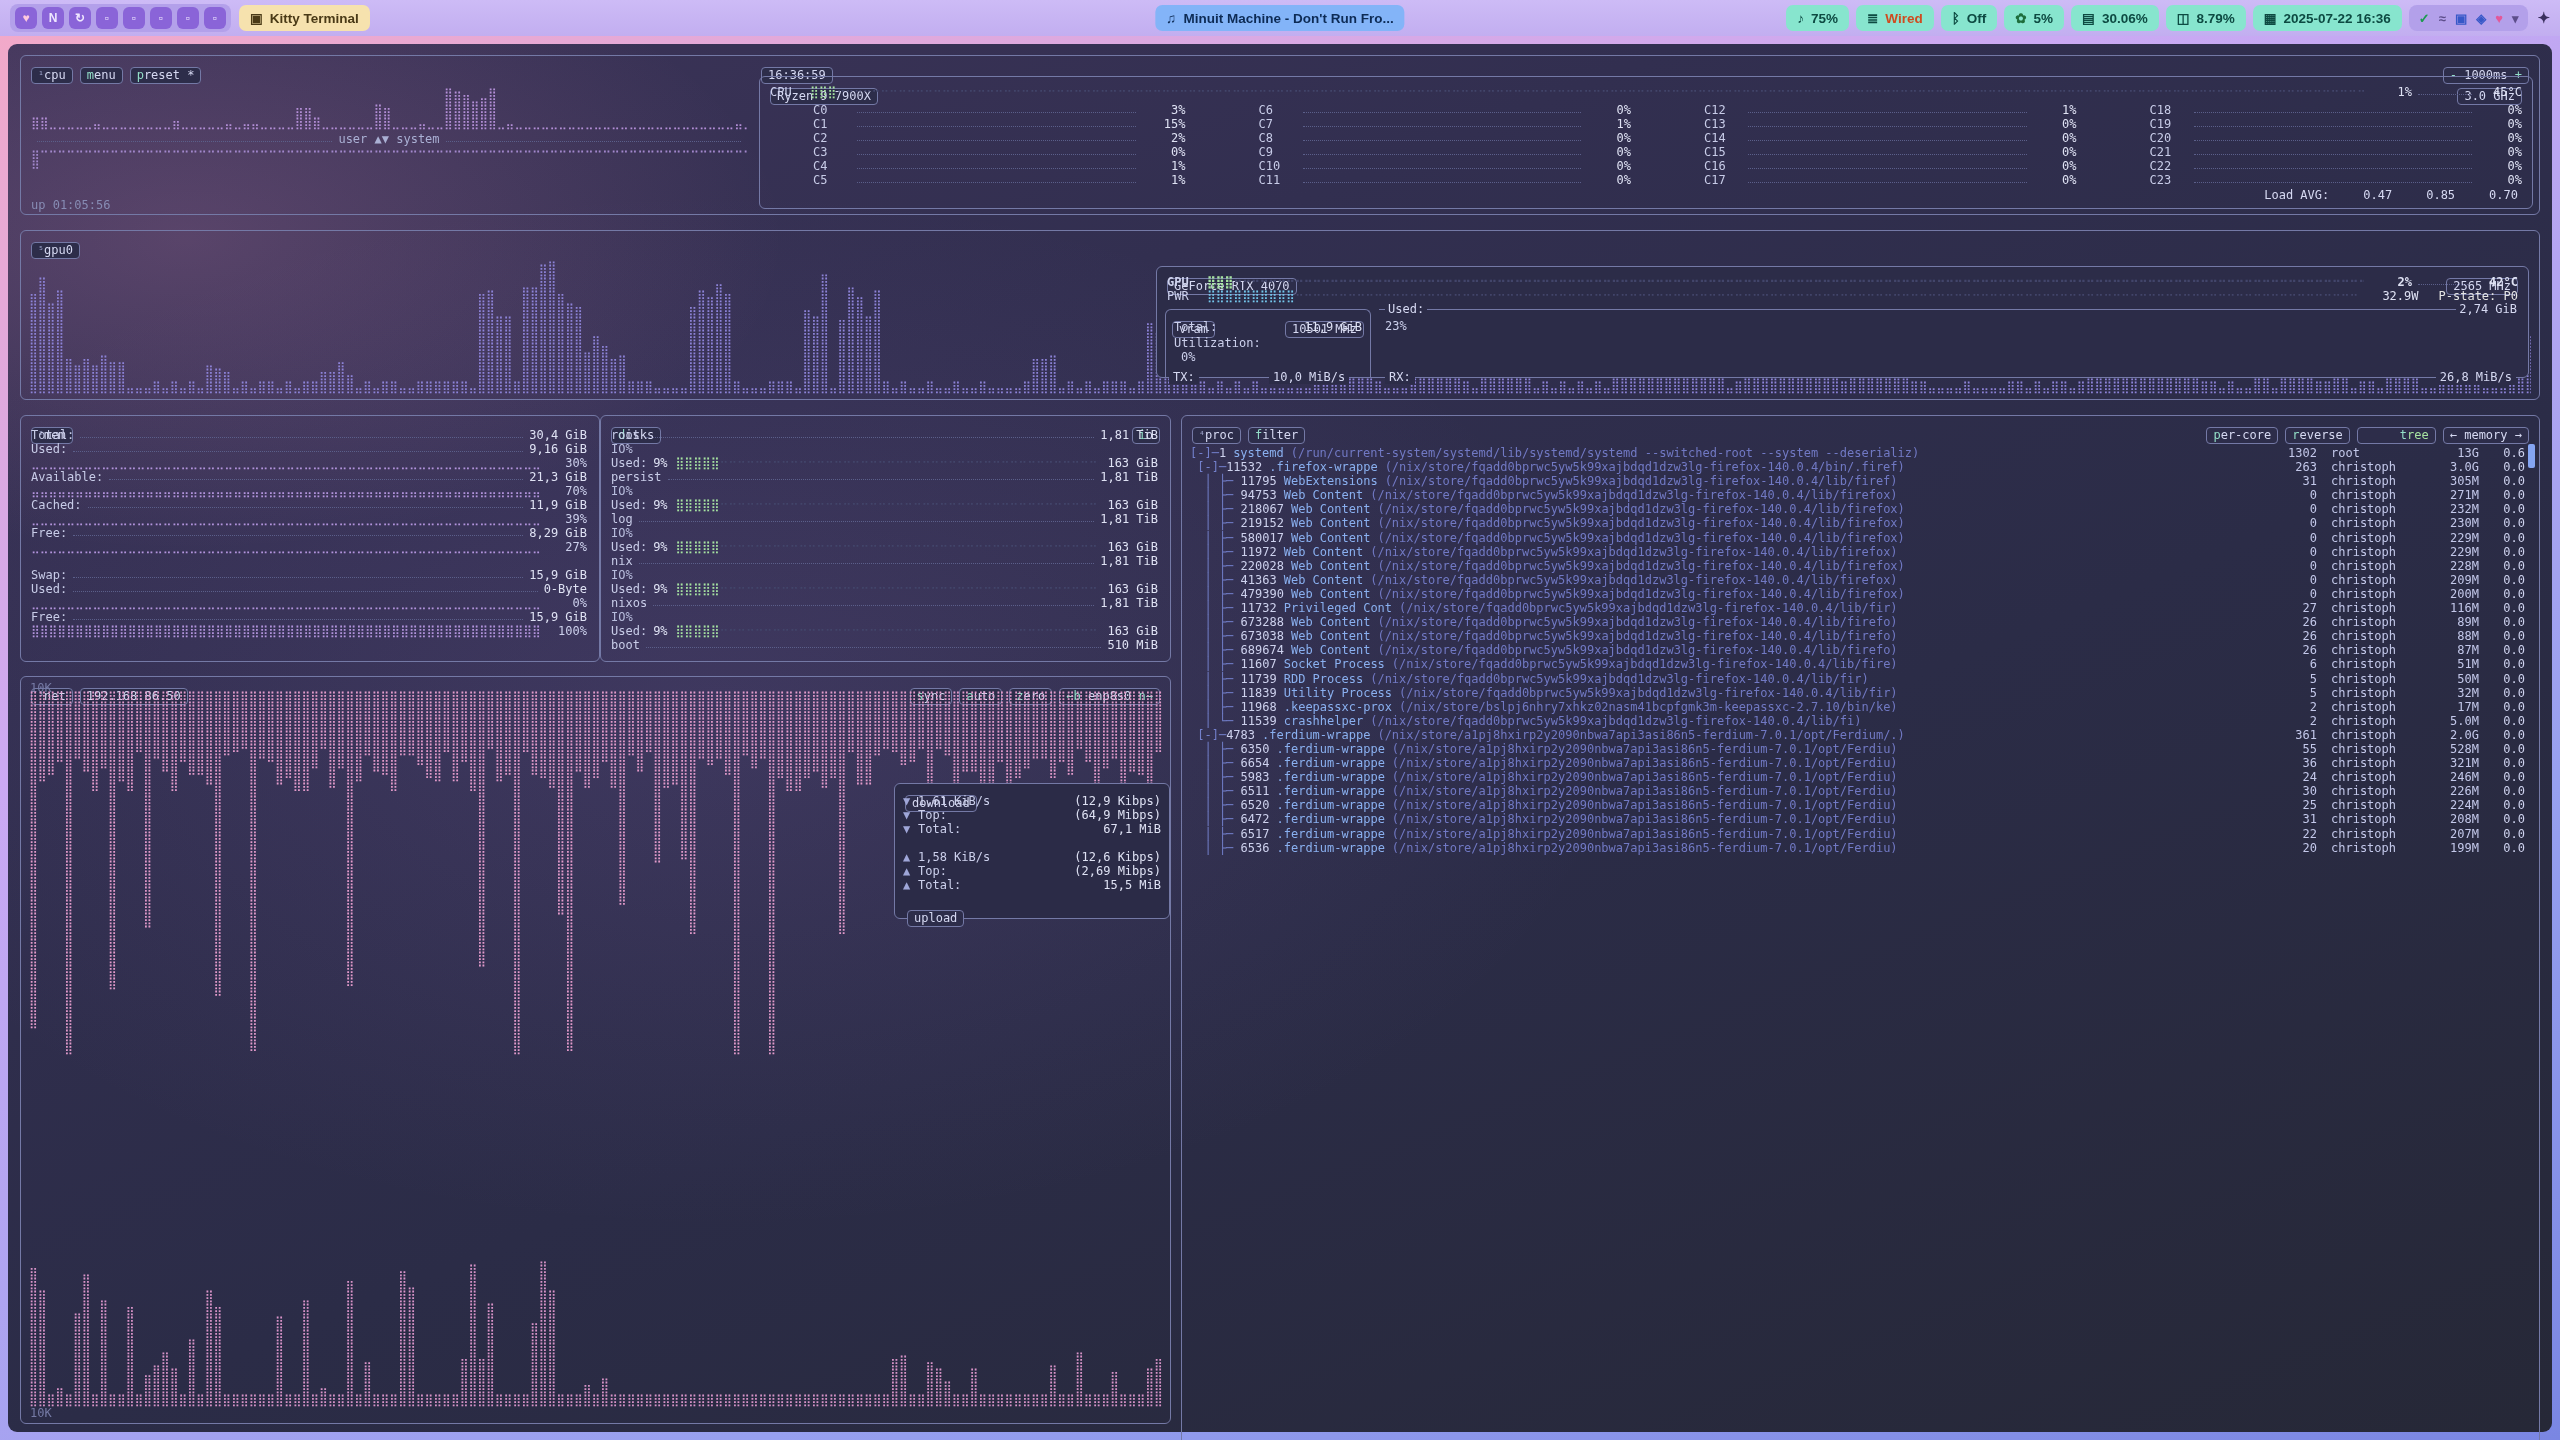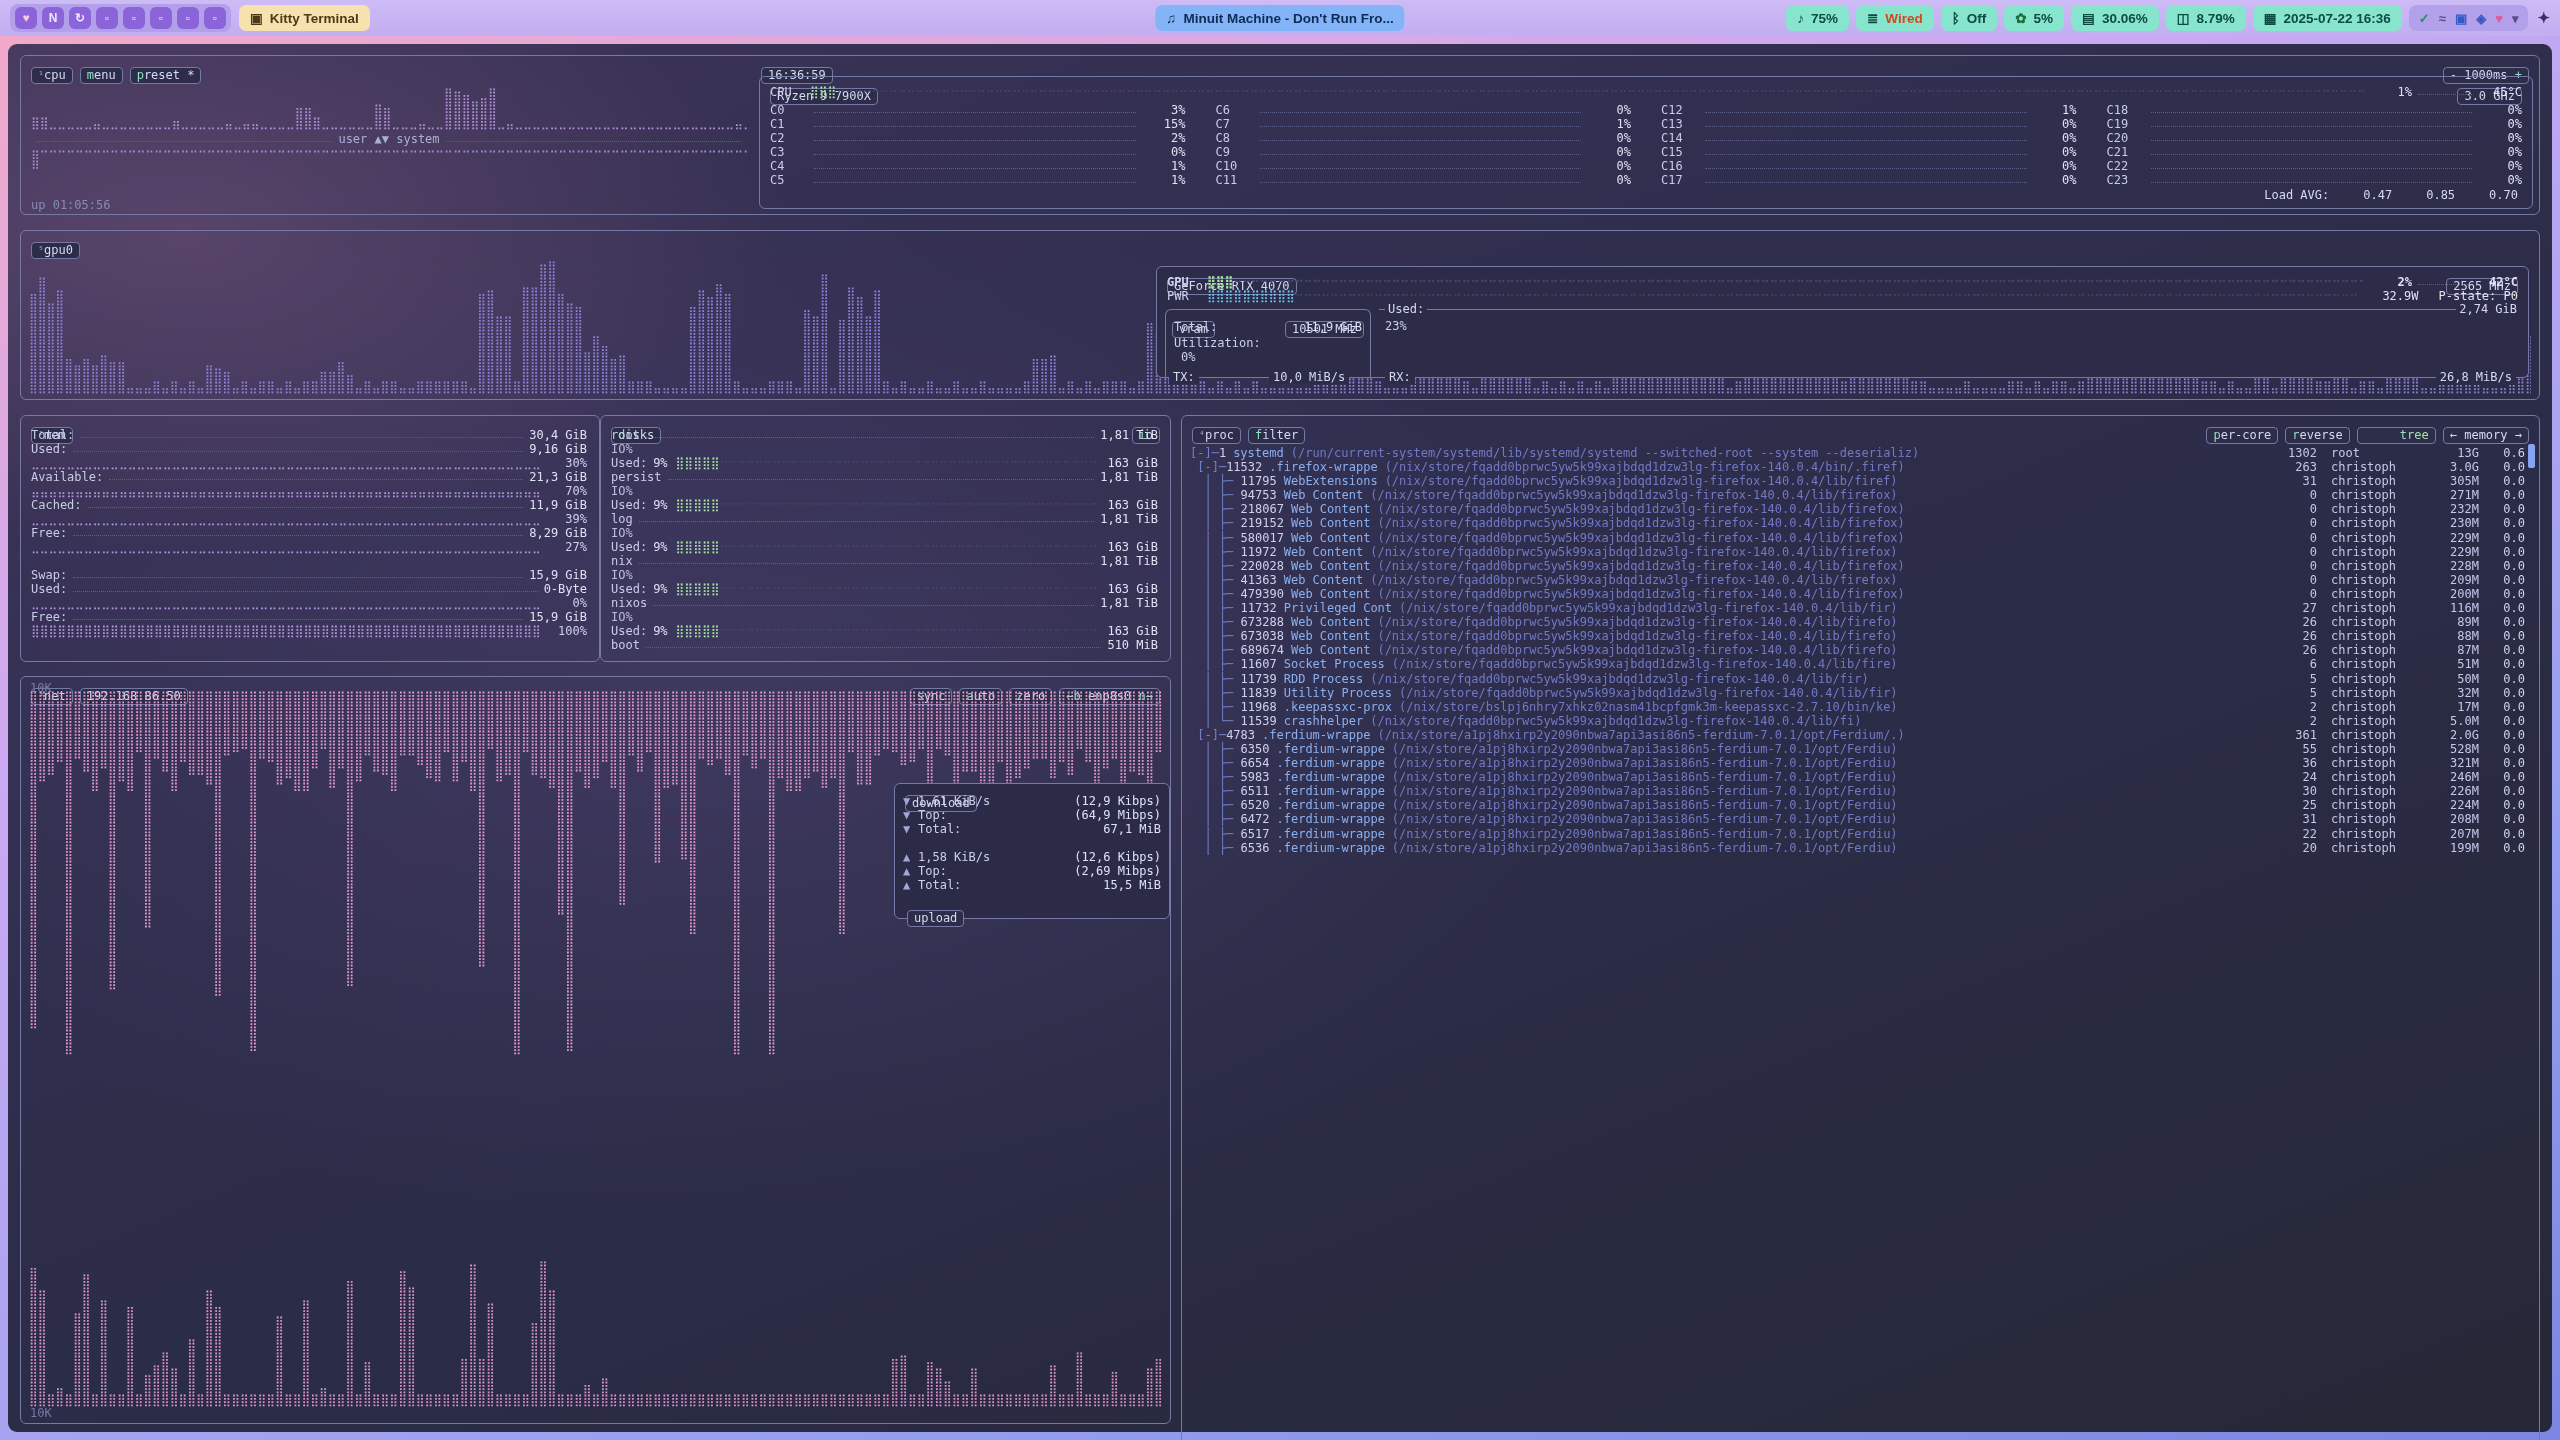--- a/index.html
+++ b/index.html
@@ -62,21 +62,21 @@
   .dul{color:#c8cce8;margin-right:6px}.dup{color:#dfe2f4;margin-right:8px}
   .uptime{position:absolute;left:10px;bottom:2px;color:#878cb4;}
   .legtext{color:#aab0d4;white-space:pre;}
   .scale{position:absolute;left:9px;color:#767ba6;}
   .cpurow{display:flex;align-items:center;height:14px;}
   .rlab{width:40px;color:#cfd3ee;}
   .rpct{width:40px;text-align:right;color:#dfe2f4;}
   .rtemp{width:44px;text-align:right;color:#dfe2f4;}
   .pstate{color:#e5e5e5;}
   .coregrid{display:grid;grid-auto-flow:column;grid-template-rows:repeat(6,14px);grid-template-columns:repeat(4,1fr);column-gap:30px;}
-  .core{display:flex;align-items:flex-end;}
+  .core{display:flex;align-items:flex-end;margin-left:43px;}
   .cname{width:38px;color:#c8cce8;}
   .cpct{width:44px;text-align:right;color:#dfe2f4;}
   .loadavg{color:#d6d9f2;}
   .btab{position:absolute;bottom:-7px;background:#2c2c48;padding:0 4px;line-height:13px;color:#d6d9f2;white-space:pre;}
   .ultab{position:absolute;top:-7px;background:#2c2c48;padding:0 3px;line-height:13px;color:#d6d9f2;white-space:pre;}
   .nicon{width:15px;color:#9fa6d8;}
   .netrows .mrow span{white-space:pre;}
   
   .phead{display:flex;color:#c9cdec;}
   .prow{display:flex;height:14.1px;line-height:14px;align-items:baseline;}

